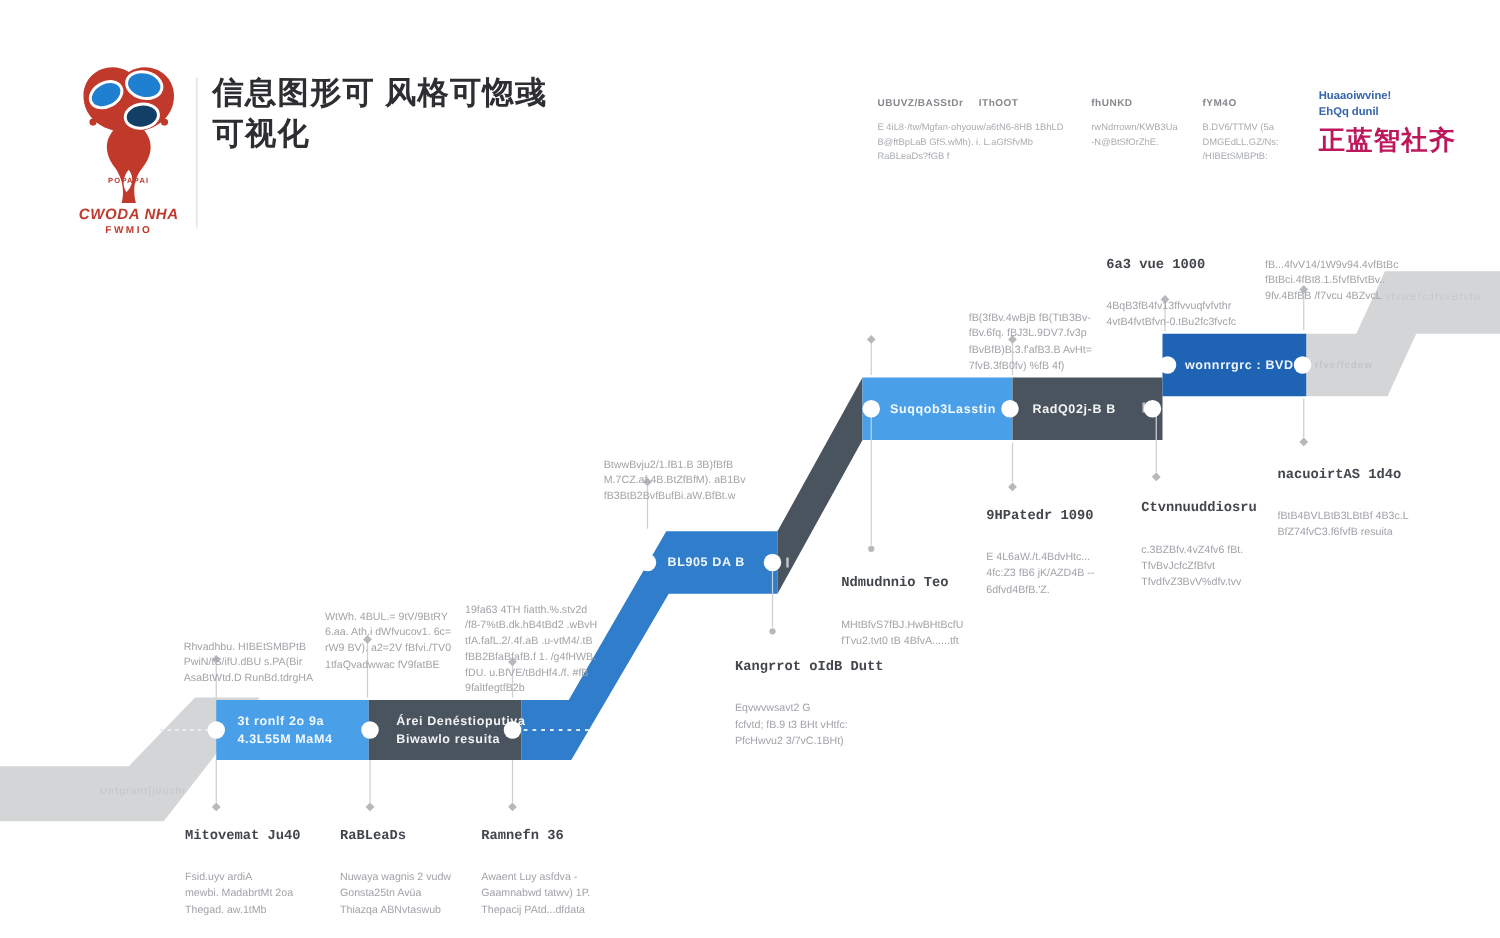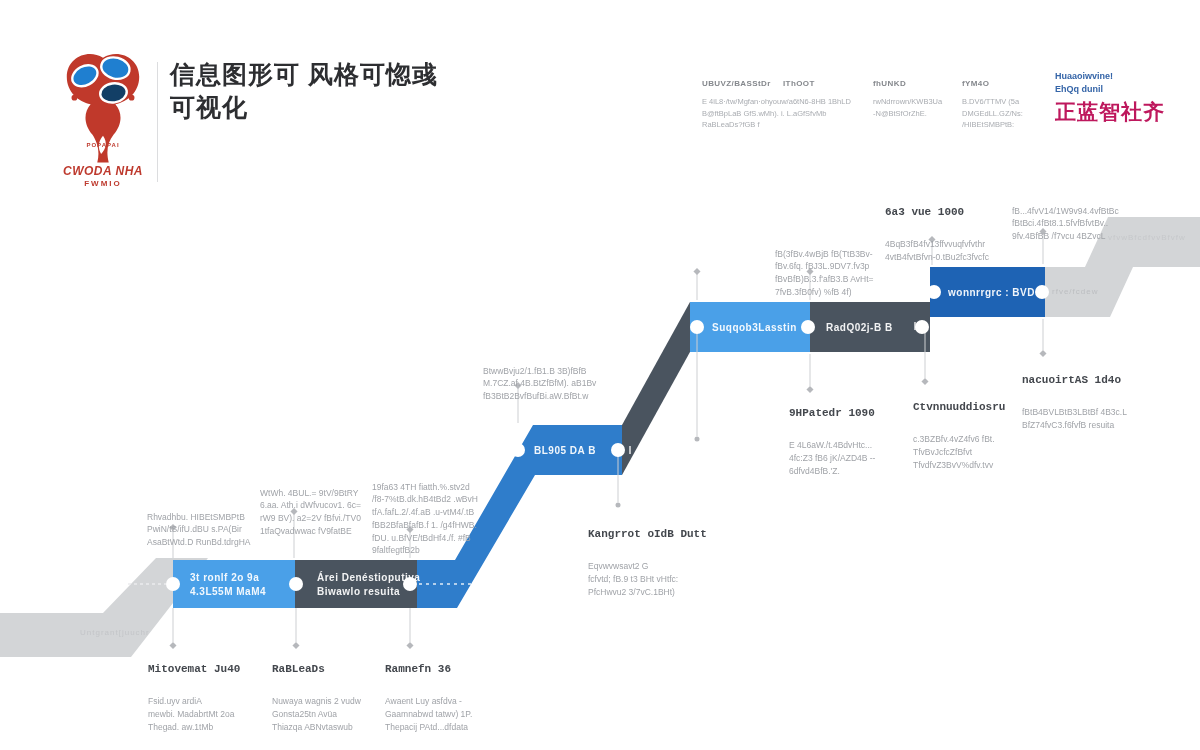--- a/index.html
+++ b/index.html
@@ -220,20 +220,25 @@
     <div class="bd">BtwwBvju2/1.fB1.B 3B)fBfB
 M.7CZ.af.4B.BtZfBfM). aB1Bv
 fB3BtB2BvfBufBi.aW.BfBt.w</div>
   </div>
   <div class="callout" style="left:588px;top:513px;">
     <div class="hd">Kangrrot oIdB Dutt</div>
     <div class="bd">Eqvwvwsavt2 G
 fcfvtd; fB.9 t3 BHt vHtfc:
 PfcHwvu2 3/7vC.1BHt)</div>
   </div>
+  <div class="callout" style="left:673px;top:446px;">
+    <div class="hd">Ndmudnnio Teo</div>
+    <div class="bd">MHtBfvS7fBJ.HwBHtBcfU
+fTvu2.tvt0 tB 4BfvA......tft</div>
+  </div>
   <div class="callout" style="left:775px;top:222px;">
     
     <div class="bd">fB(3fBv.4wBjB fB(TtB3Bv-
 fBv.6fq. fBJ3L.9DV7.fv3p
 fBvBfB)B.3.f'afB3.B AvHt=
 7fvB.3fB0fv) %fB 4f)</div>
   </div>
   <div class="callout" style="left:789px;top:392px;">
     <div class="hd">9HPatedr 1090</div>
     <div class="bd">E 4L6aW./t.4BdvHtc...

